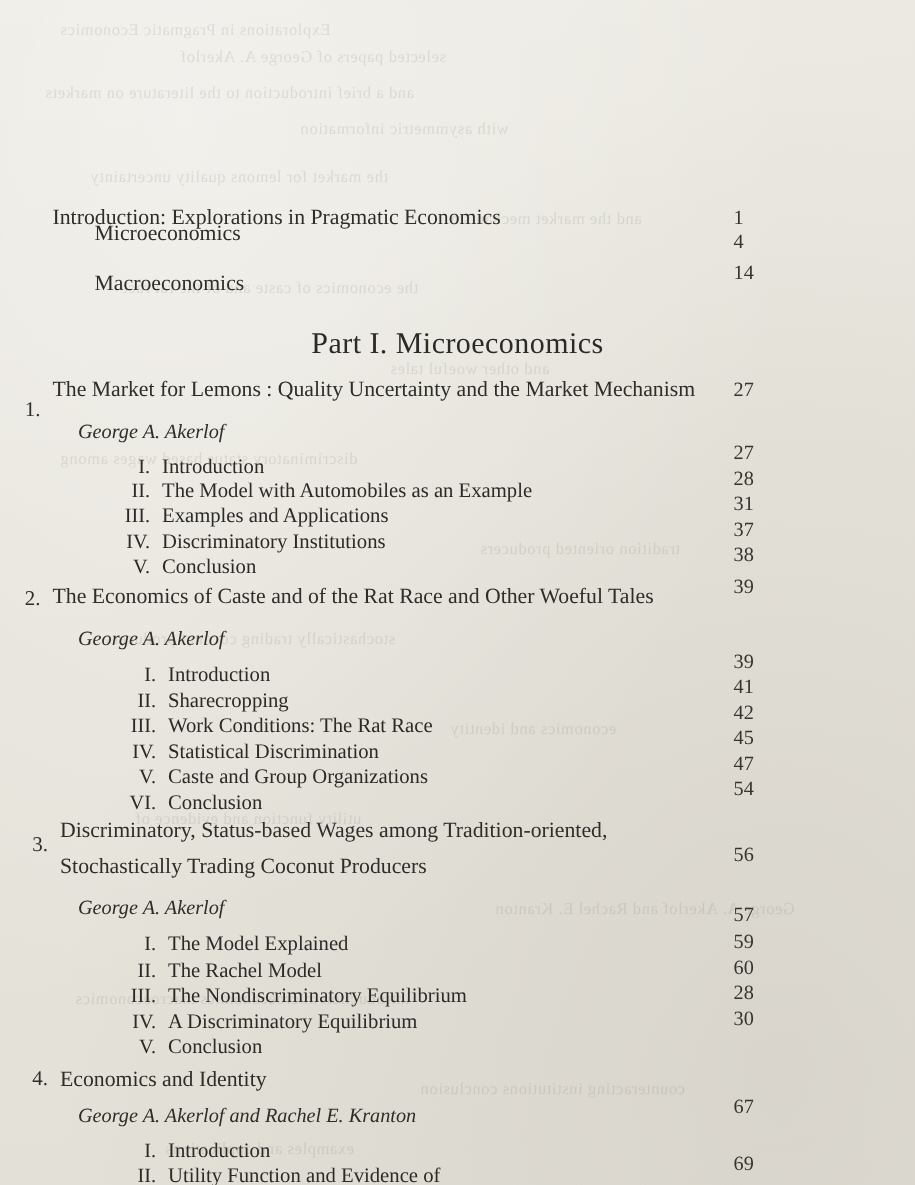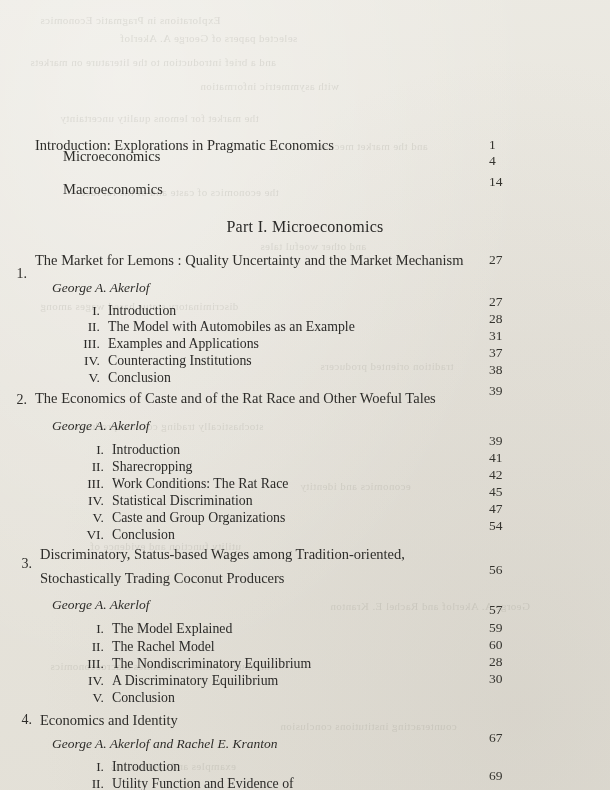--- a/index.html
+++ b/index.html
@@ -69,21 +69,21 @@
     width: 20px;
   }
   .author {
     font-style: italic;
     font-size: 13.5px;
   }
   .part {
     position: absolute;
     width: 610px;
     text-align: center;
-    font-size: 16px;
+    font-size: 20px;
     letter-spacing: 0.3px;
   }
   .rn {
     position: absolute;
     font-size: 13.5px;
     text-align: right;
     width: 26px;
   }
   .sub {
     position: absolute;
@@ -145,21 +145,21 @@
 
     <div class="rn" style="top:319px;left:74px;">II.</div>
     <div class="sub" style="top:319px;left:108px;font-family:Liberation Serif, serif;">The Model with Automobiles as an Example</div>
     <div class="num" style="top:311px;left:489px;">28</div>
 
     <div class="rn" style="top:336px;left:74px;">III.</div>
     <div class="sub" style="top:336px;left:108px;">Examples and Applications</div>
     <div class="num" style="top:328px;left:489px;">31</div>
 
     <div class="rn" style="top:353px;left:74px;">IV.</div>
-    <div class="sub" style="top:353px;left:108px;">Counteracting Institutions</div>
+    <div class="sub" style="top:353px;left:108px;">Discriminatory Institutions</div>
     <div class="num" style="top:345px;left:489px;">37</div>
 
     <div class="rn" style="top:370px;left:74px;">V.</div>
     <div class="sub" style="top:370px;left:108px;">Conclusion</div>
     <div class="num" style="top:362px;left:489px;">38</div>
   </div>
 
   <div>
     <div class="idx" style="top:392px;left:7px;">2.</div>
     <div class="txt" style="top:390px;left:35px;">The Economics of Caste and of the Rat Race and Other Woeful Tales</div>

